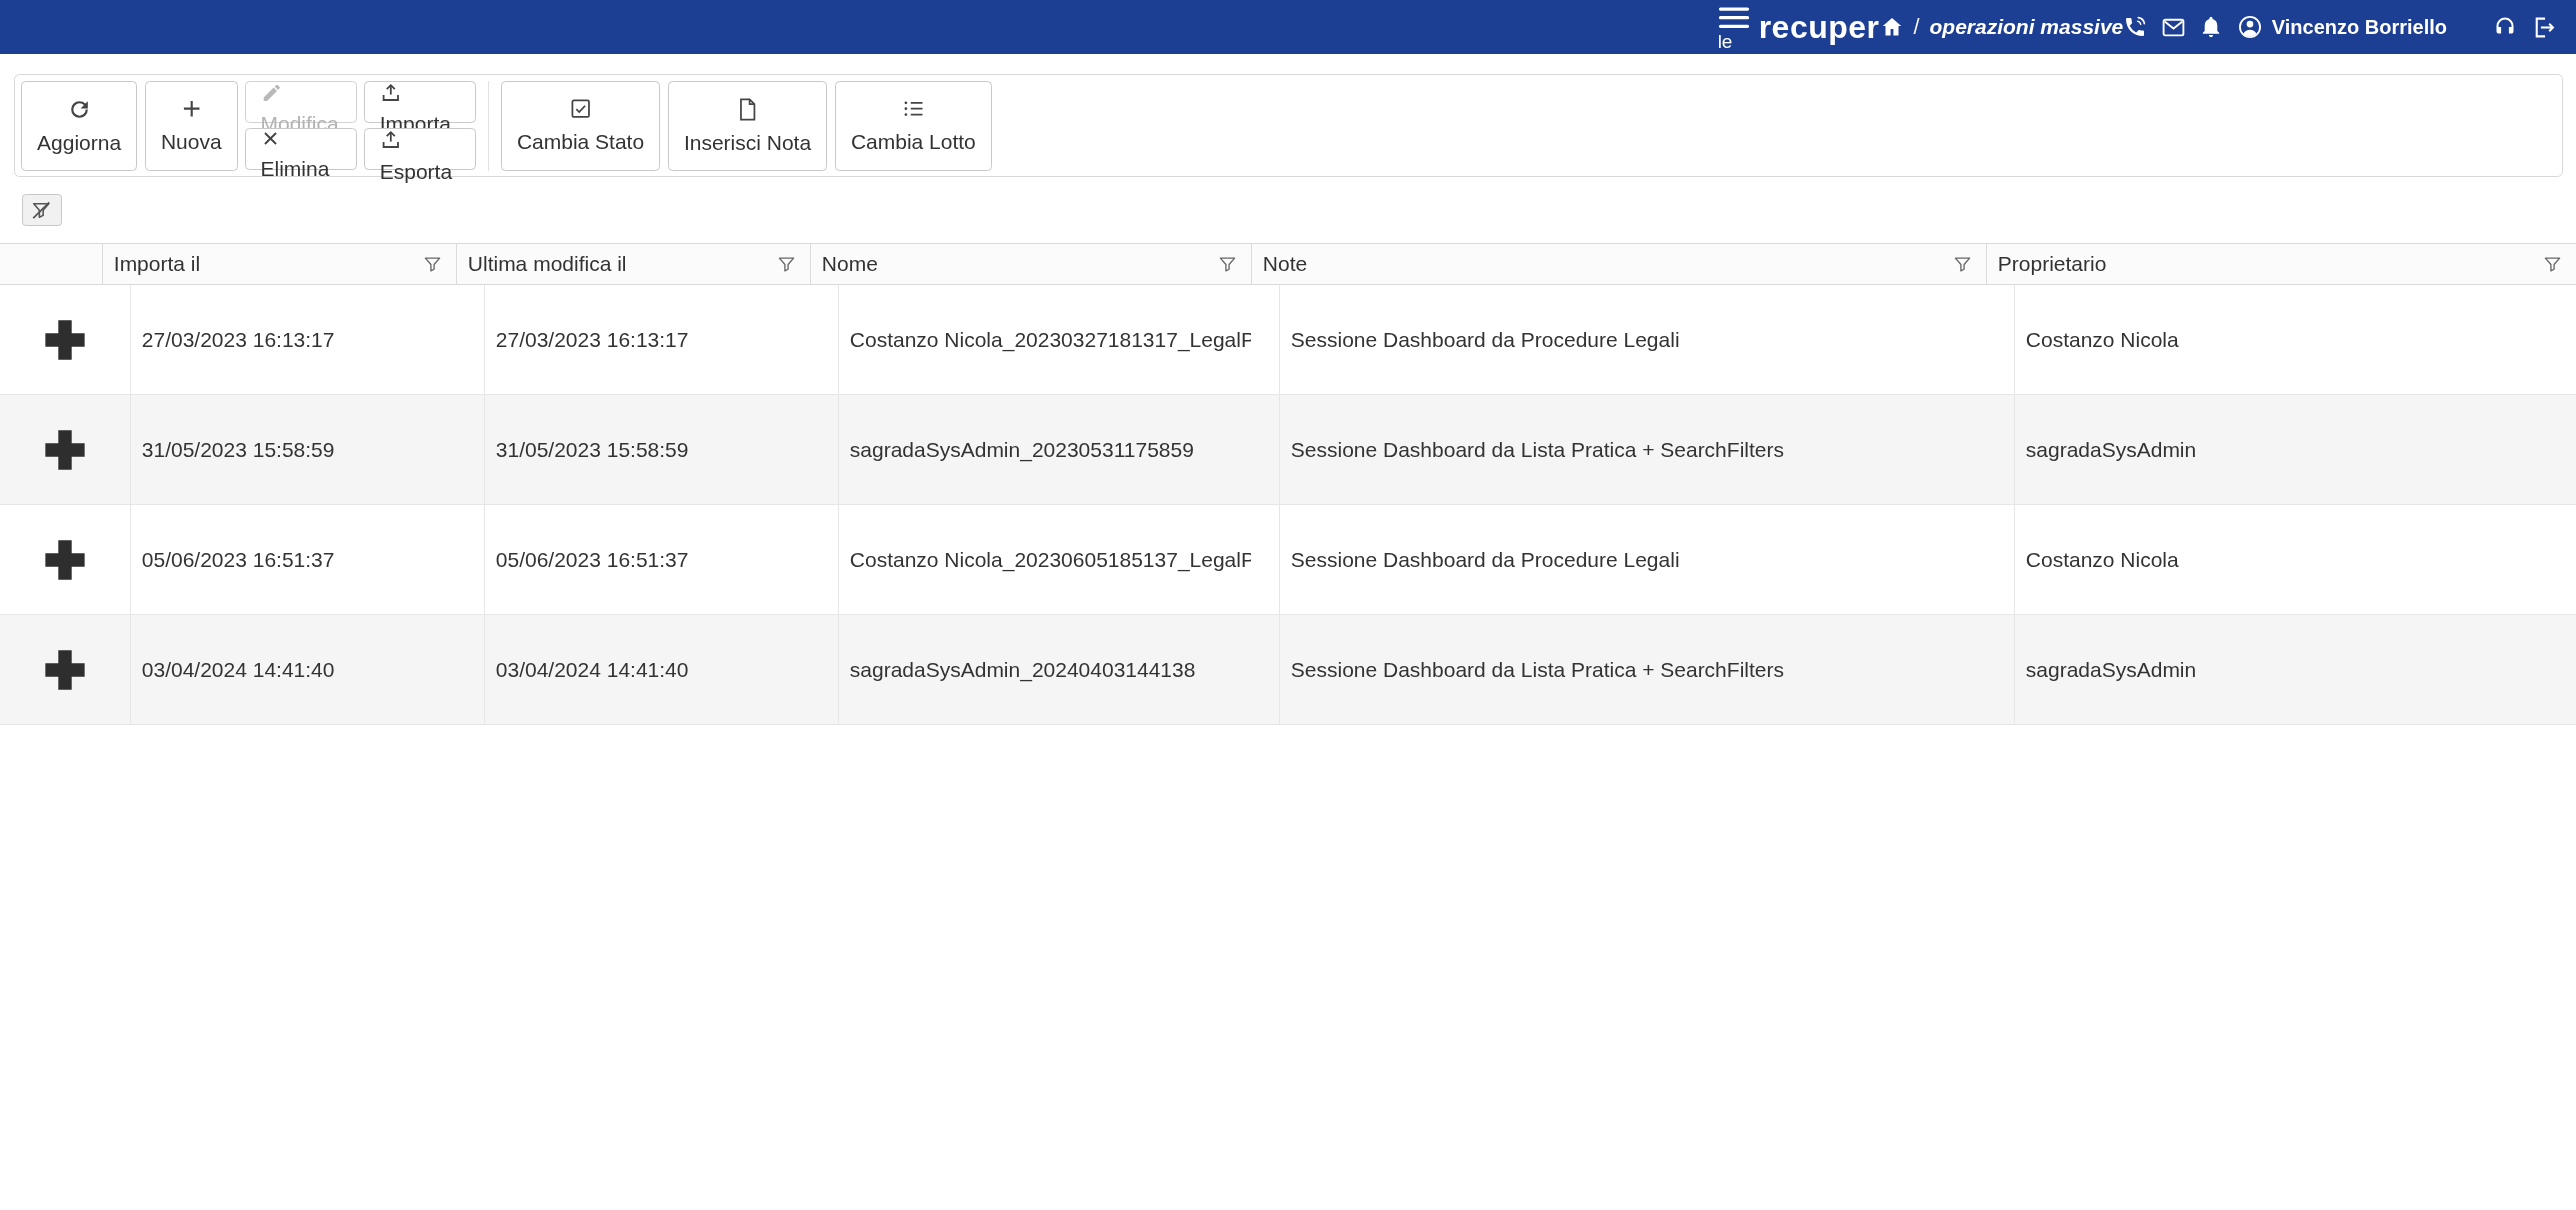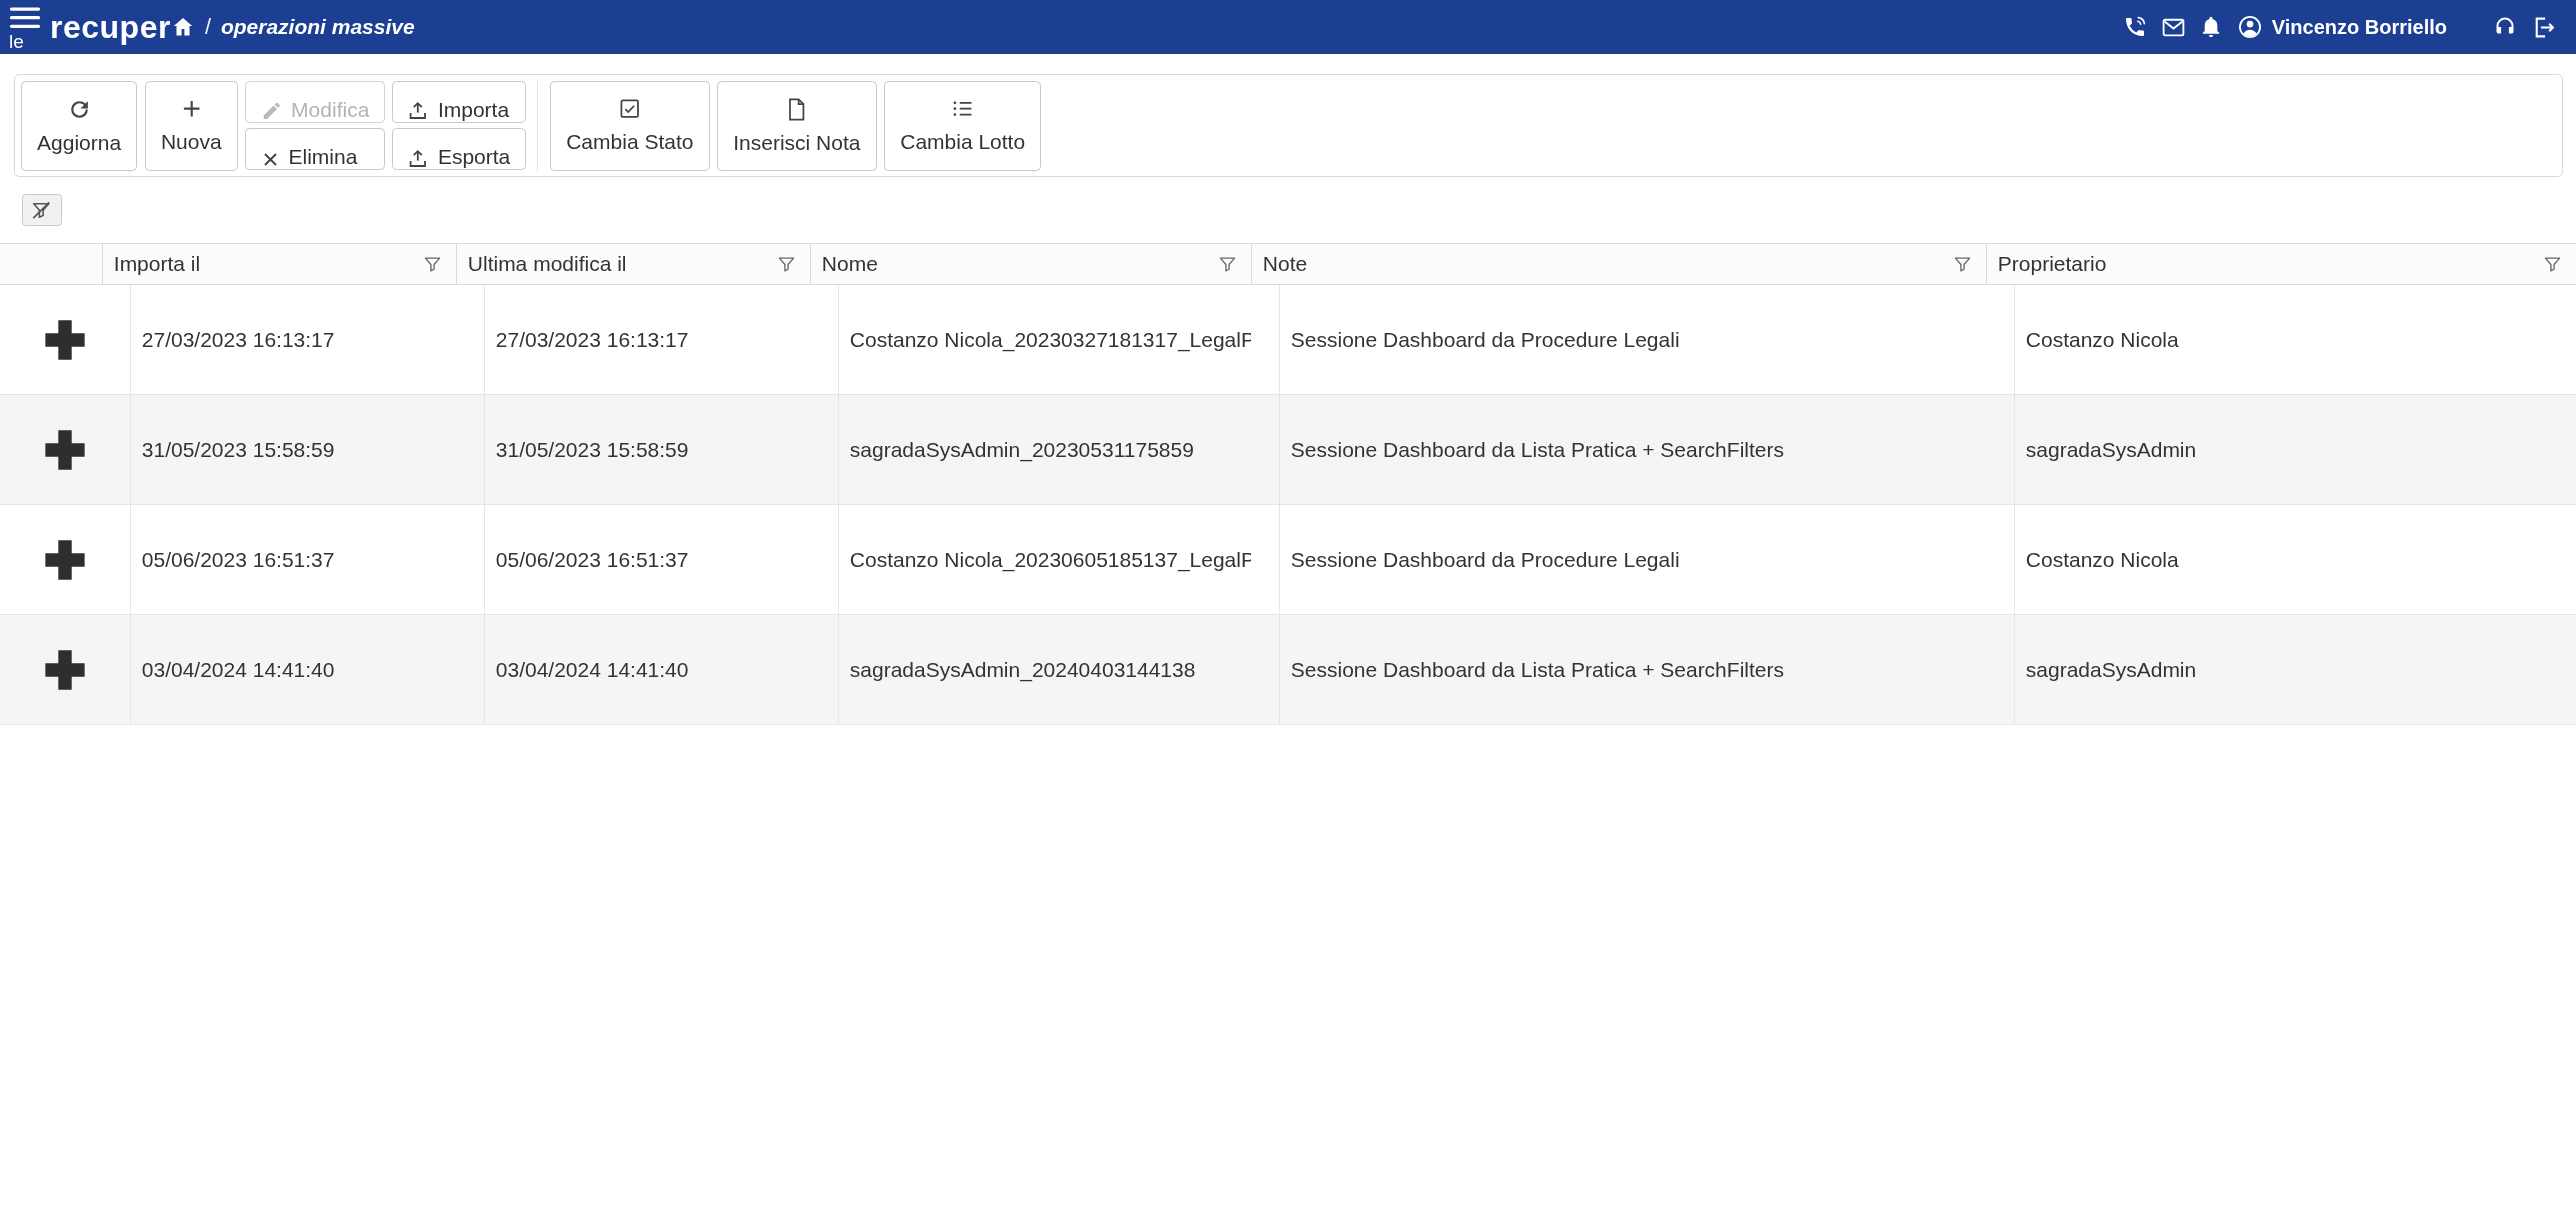--- a/index.html
+++ b/index.html
@@ -11,21 +11,21 @@
   }
   svg { display: block; }
 
   
   .navbar {
     height: 54px;
     background: #1c3e93;
     color: #fff;
     display: flex;
     align-items: center;
-    justify-content: space-between;
+    justify-content: flex-end;
     padding: 0 20px 0 9px;
   }
   .nav-left { display: flex; align-items: center; height: 100%; }
   .sidebar-stub {
     display: flex; flex-direction: column; justify-content: space-between;
     align-items: flex-start; height: 100%; padding: 6.3px 0 2.7px; width: 41px;
   }
   .sidebar-snippet { font-size: 19px; line-height: 1; color: #fff; }
   .brand { font-size: 32px; font-weight: 600; letter-spacing: 0.5px; cursor: pointer; }
   .crumb { display: flex; align-items: center; gap: 10px; }
@@ -52,21 +52,21 @@
   .btn {
     border: 0.9px solid #c8c8c8; border-radius: 4.5px; background: #fff;
     color: #333; font-family: inherit; font-size: 21px; cursor: pointer;
   }
   .btn-big {
     height: 90px; min-width: 88px;
     display: flex; flex-direction: column; align-items: center; justify-content: center;
     gap: 9px; padding: 0 15.3px;
   }
   .btn-stack { display: flex; flex-direction: column; gap: 5.4px; }
-  .btn-small { height: 42px; display: flex; align-items: flex-end; gap: 9px; padding: 0 14.4px; min-width: 112px; }
+  .btn-small { height: 42px; display: flex; align-items: flex-start; gap: 9px; padding: 0 14.4px; min-width: 112px; flex-direction: column; }
   .btn.disabled { color: #b3b3b3; border-color: #d2d2d2; cursor: default; }
   .toolbar-sep { width: 0.9px; height: 90px; background: #e2e2e2; margin: 0 4.5px; }
 
   
   .grid-toolbar { height: 66px; display: flex; align-items: center; padding-left: 21.6px; background: #fff; }
   .filter-clear-btn {
     width: 40px; height: 32px;
     border: 0.9px solid #c8c8c8; border-radius: 3.6px;
     background: #f1f1f1;
     display: flex; align-items: center; justify-content: center;

